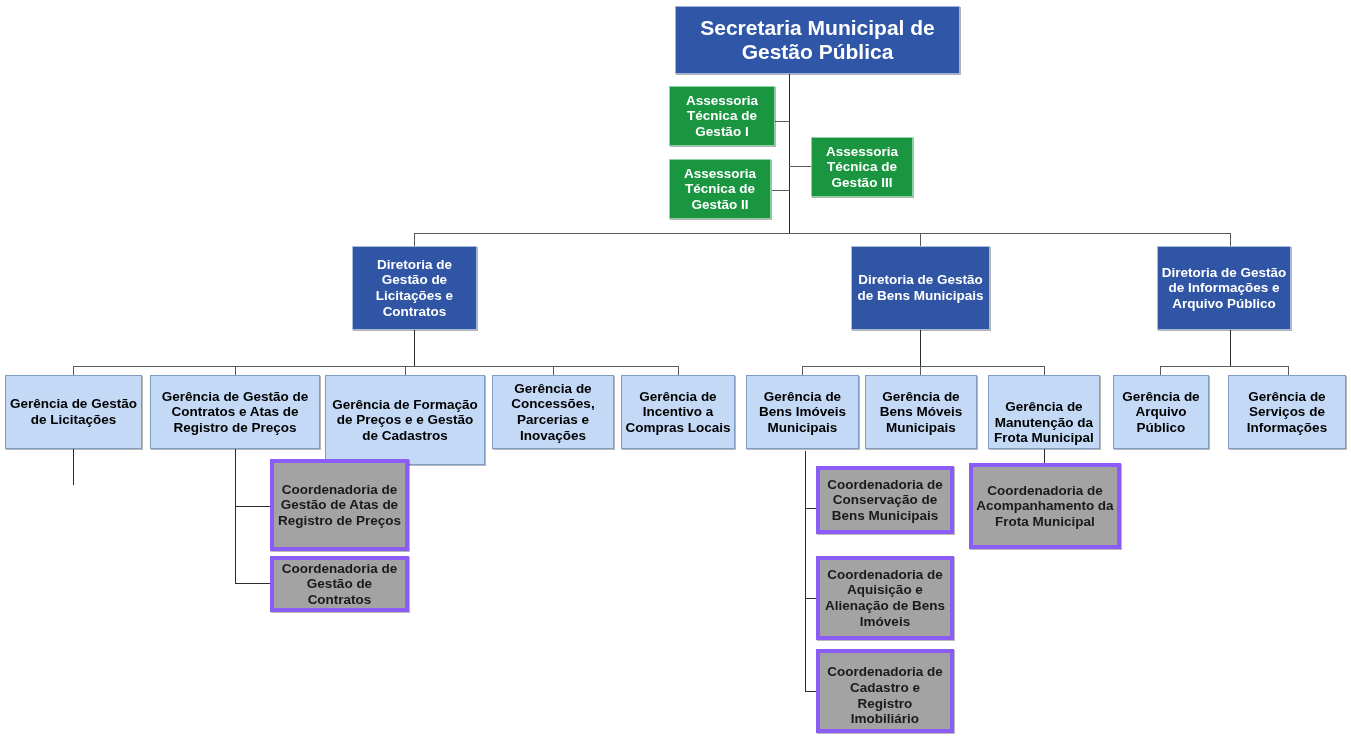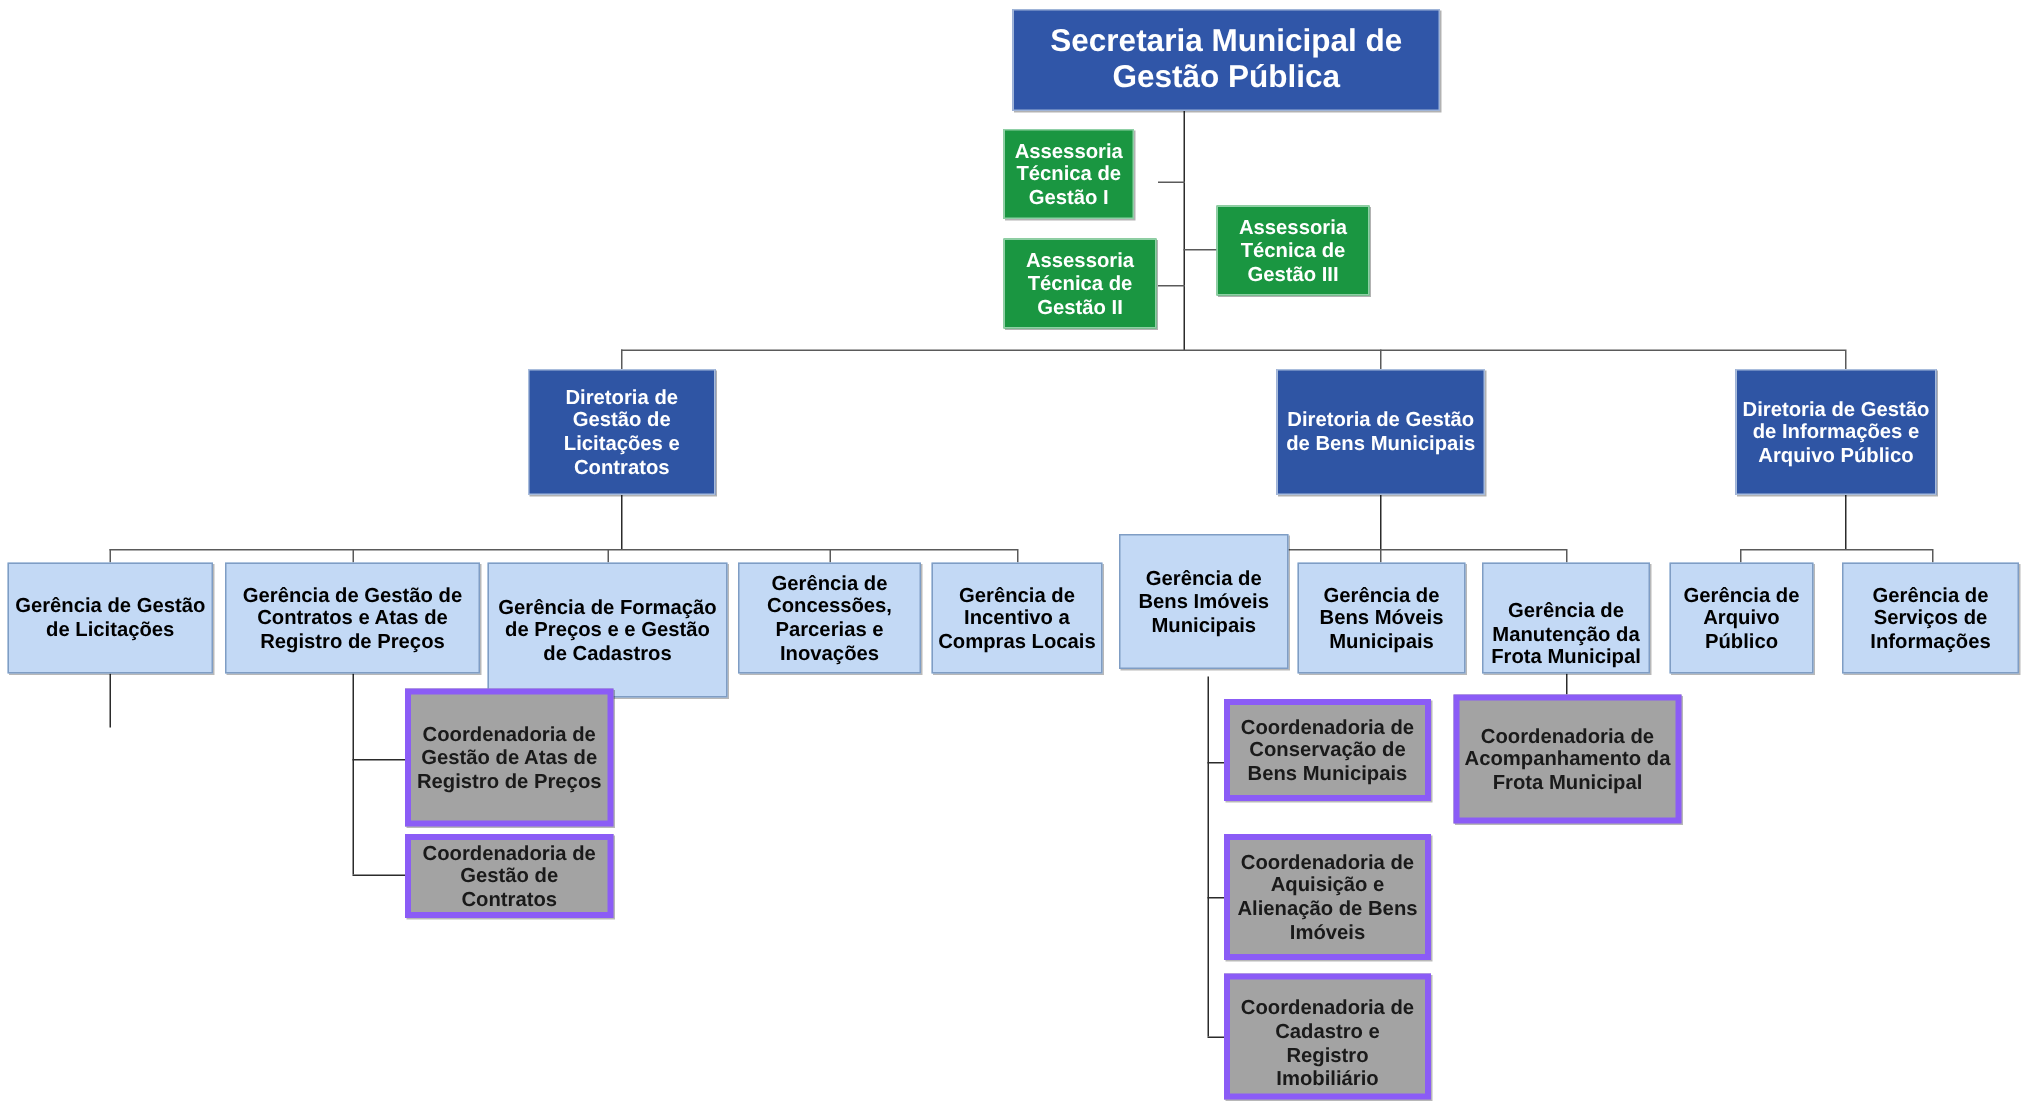--- a/index.html
+++ b/index.html
@@ -131,21 +131,21 @@
 
   <div class="ln v dark" style="left:1230px; top:330px; height:36px;"></div>
   <div class="ln h" style="left:1160px; top:366px; width:128px;"></div>
   <div class="ln v" style="left:1160px; top:366px; height:9px;"></div>
   <div class="ln v" style="left:1288px; top:366px; height:9px;"></div>
 
   <div class="node lv-root" style="left:675px; top:6px; width:285px; height:68px;">
     <span>Secretaria Municipal de Gestão Pública</span>
   </div>
 
-  <div class="node lv-assessoria" style="left:669px; top:86px; width:87px; height:60px;">
+  <div class="node lv-assessoria" style="left:669px; top:86px; width:106px; height:60px;">
     <span>Assessoria Técnica de Gestão I</span>
   </div>
   <div class="node lv-assessoria" style="left:669px; top:159px; width:102px; height:60px;">
     <span>Assessoria Técnica de Gestão II</span>
   </div>
   <div class="node lv-assessoria" style="left:811px; top:137px; width:102px; height:60px;">
     <span>Assessoria Técnica de Gestão III</span>
   </div>
 
   <div class="node lv-diretoria" style="left:352px; top:246px; width:125px; height:84px;">
@@ -167,21 +167,21 @@
   <div class="node lv-gerencia" style="left:325px; top:375px; width:160px; height:90px;">
     <span>Gerência de Formação de Preços e  e Gestão de Cadastros</span>
   </div>
   <div class="node lv-gerencia" style="left:492px; top:375px; width:122px; height:74px;">
     <span>Gerência de Concessões, Parcerias e Inovações</span>
   </div>
   <div class="node lv-gerencia" style="left:621px; top:375px; width:114px; height:74px;">
     <span>Gerência de Incentivo a Compras Locais</span>
   </div>
 
-  <div class="node lv-gerencia" style="left:746px; top:356px; width:113px; height:90px;">
+  <div class="node lv-gerencia" style="left:746px; top:375px; width:113px; height:74px;">
     <span>Gerência de Bens Imóveis Municipais</span>
   </div>
   <div class="node lv-gerencia" style="left:865px; top:375px; width:112px; height:74px;">
     <span>Gerência de Bens Móveis Municipais</span>
   </div>
   <div class="node lv-gerencia" style="left:988px; top:375px; width:112px; height:74px;align-items:flex-end;">
     <span>Gerência de Manutenção da Frota Municipal</span>
   </div>
 
   <div class="node lv-gerencia" style="left:1113px; top:375px; width:96px; height:74px;">

